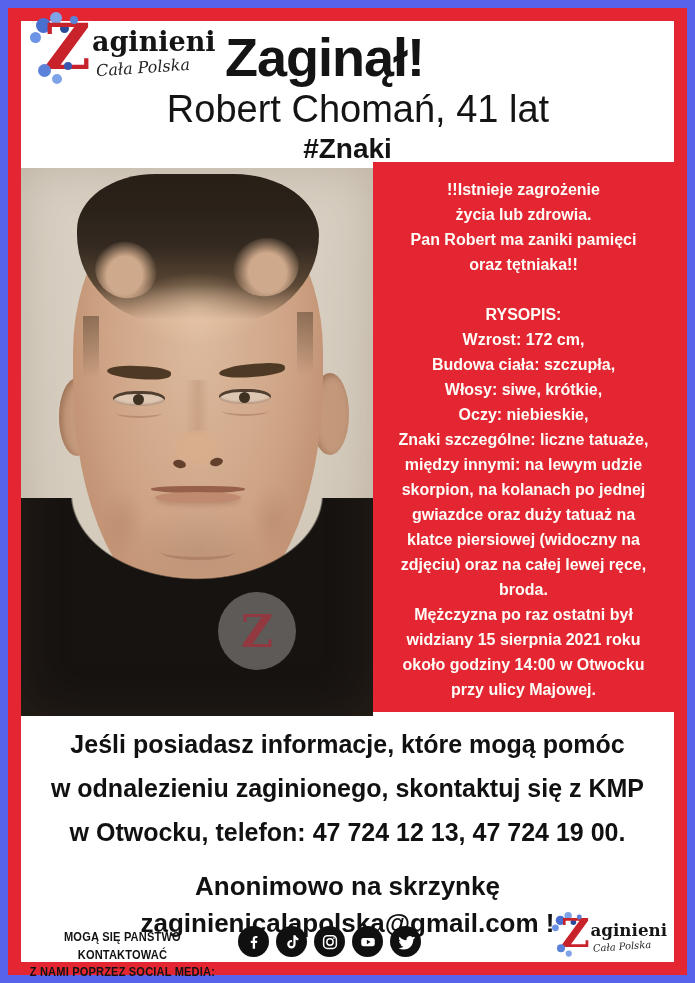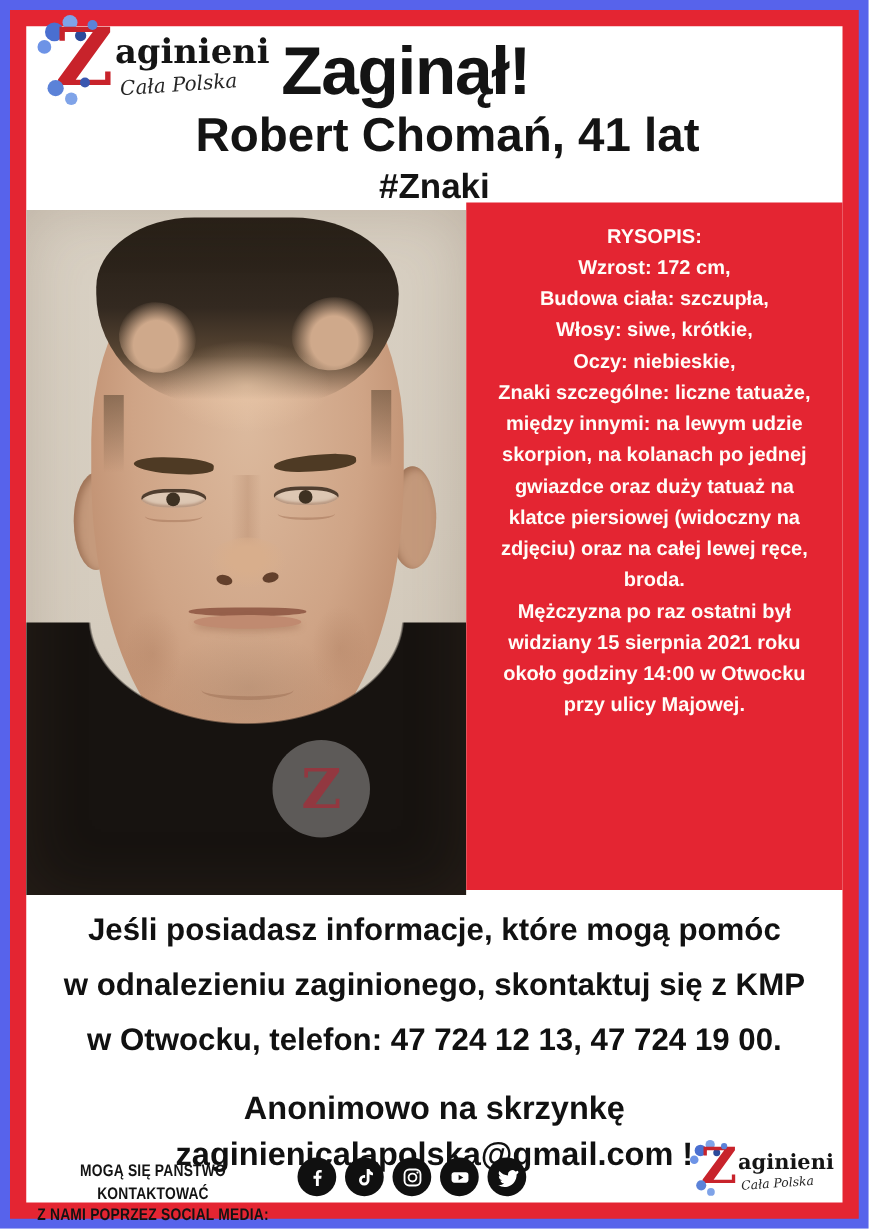--- a/index.html
+++ b/index.html
@@ -7,21 +7,21 @@
   body { font-family:"Liberation Sans", sans-serif; }
 
   .poster { position:relative; width:695px; height:983px; background:#5763eb; overflow:hidden; }
   .frame-red { position:absolute; left:8px; top:8px; width:679px; height:967px; background:#e42532; }
   .paper { position:absolute; left:21px; top:21px; width:653px; height:941px; background:#ffffff; }
 
   
   .hdr-title { position:absolute; left:21px; top:26px; width:607px; text-align:center;
     font-size:54px; font-weight:800; color:#141414; letter-spacing:-1px; }
   .hdr-name { position:absolute; left:21px; top:88px; width:653px; text-align:center;
-    font-size:38px; font-weight:700; color:#141414;padding-left:21px; }
+    font-size:38px; font-weight:400; color:#141414;padding-left:21px; }
   .hdr-tag { position:absolute; left:21px; top:133px; width:653px; text-align:center;
     font-size:28px; font-weight:800; color:#141414; }
 
   
   .logo { position:absolute; width:196px; height:88px; }
   .logo-top { left:30px; top:12px; }
   .logo-bottom { left:552px; top:912px; transform:scale(0.62); transform-origin:top left; }
   .lz { position:absolute; left:14px; top:2px; font-family:"DejaVu Serif", serif;
     font-weight:bold; font-size:64px; line-height:66px; color:#c8232b; }
   .lname { position:absolute; left:62px; top:14px; font-family:"DejaVu Serif", serif;
@@ -177,20 +177,24 @@
     <div class="lip-bottom"></div>
     <div class="chin"></div>
     <div class="neck"></div>
     <div class="jacket"></div>
     <div class="watermark">
       <span>Z</span>
     </div>
   </div>
 
   <div class="redbox">
+    <p class="warning">!!Istnieje zagrożenie
+życia lub zdrowia.
+Pan Robert ma zaniki pamięci
+oraz tętniaka!!</p>
     <p class="desc">RYSOPIS:
 Wzrost: 172 cm,
 Budowa ciała: szczupła,
 Włosy: siwe, krótkie,
 Oczy: niebieskie,
 Znaki szczególne: liczne tatuaże,
 między innymi: na lewym udzie
 skorpion, na kolanach po jednej
 gwiazdce oraz duży tatuaż na
 klatce piersiowej (widoczny na

